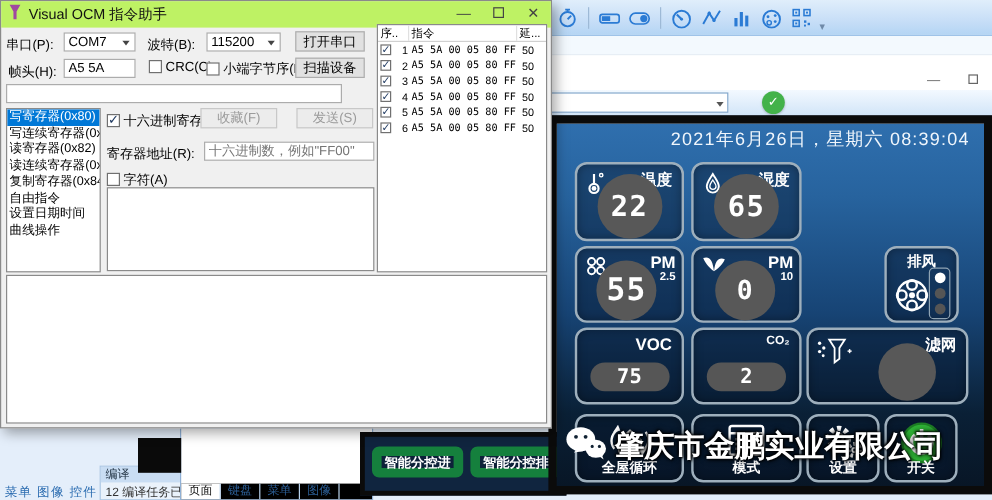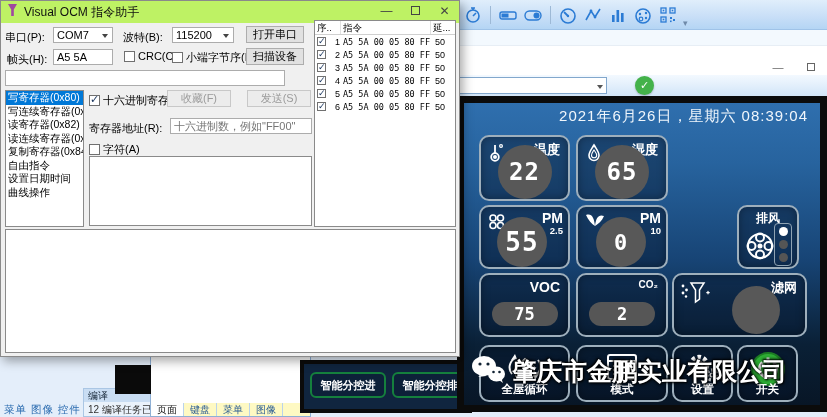--- a/index.html
+++ b/index.html
@@ -24,28 +24,28 @@
   .mini-combo{position:absolute;left:2px;top:2px;width:150px;height:17px;background:#fff;border:1px solid #82a7cc;}
   .mini-combo .arr{position:absolute;right:3px;top:7px;width:0;height:0;border-left:3px solid transparent;border-right:3px solid transparent;border-top:4px solid #555;}
   .check-circle{position:absolute;left:180px;top:1px;width:19px;height:19px;border-radius:50%;background:#43b24a;color:#fff;font-size:11px;font-weight:bold;text-align:center;line-height:19px;box-shadow:0 1px 2px rgba(0,0,0,.25);}
 
   
   .frag-base{position:absolute;left:0;top:354px;width:462px;height:63px;background:#e4eefa;}
   .compile-panel{position:absolute;left:83px;top:388px;width:164px;height:29px;background:#eaf2fb;border:1px solid #aac6e4;}
   .compile-head{height:13px;background:#c9ddf3;font-size:10px;color:#234;padding:0 4px;line-height:13px;}
   .compile-msg{font-size:10px;color:#333;padding:1px 4px;white-space:nowrap;overflow:hidden;}
   .white-panel{position:absolute;left:150px;top:356px;width:161px;height:61px;background:#fff;border:1px solid #8fb0d5;}
-  .page-tabs{position:absolute;left:0;bottom:0;width:100%;height:13px;background:#fef9c3;display:flex;font-size:10px;color:#2b5d94;}
+  .page-tabs{position:absolute;left:0;bottom:0;width:100%;height:13px;background:#000000;display:flex;font-size:10px;color:#2b5d94;}
   .page-tab{padding:0 6px;line-height:13px;border-right:1px solid #b9d2ec;}
   .page-tab.active{background:#fff;color:#111;}
   .black-rect{position:absolute;left:115px;top:365px;width:36px;height:29px;background:#0a0a0a;}
   .menu-strip{position:absolute;left:4px;top:403px;font-size:10.5px;color:#2b6cb0;letter-spacing:1px;}
   .subpanel{position:absolute;left:300px;top:360px;width:172px;height:53px;background:#10253f;border:4px solid #0b0b0b;}
   .subpanel-btns{position:absolute;left:6px;top:8px;display:flex;gap:6px;}
-  .sub-btn{width:76px;height:26px;border:2px solid #15803d;border-radius:6px;background:rgba(10,28,50,.4);
+  .sub-btn{width:76px;height:26px;border:8px solid #15803d;border-radius:6px;background:rgba(10,28,50,.4);
     color:#fff;font-size:11px;font-weight:bold;display:flex;align-items:center;justify-content:center;white-space:nowrap;text-align:center;}
 
   
   .dashboard{position:absolute;left:457px;top:96px;width:370px;height:316px;border:7px solid #0b0b0b;
     background:linear-gradient(180deg,#2f6fae 0%,#27639e 20%,#174475 52%,#0a2036 80%,#081626 100%);}
   .dash-date{position:absolute;top:4px;right:12px;color:#f0f6fc;font-size:15px;letter-spacing:1px;
     font-family:Liberation Sans, sans-serif;}
   .card{position:absolute;border:2px solid #9eafbc;border-radius:10px;background:rgba(7,22,42,.42);
     box-shadow:inset 0 0 8px rgba(0,0,0,.35);}
   .card-label{position:absolute;right:8px;top:4px;color:#fff;font-size:13px;font-weight:bold;}

